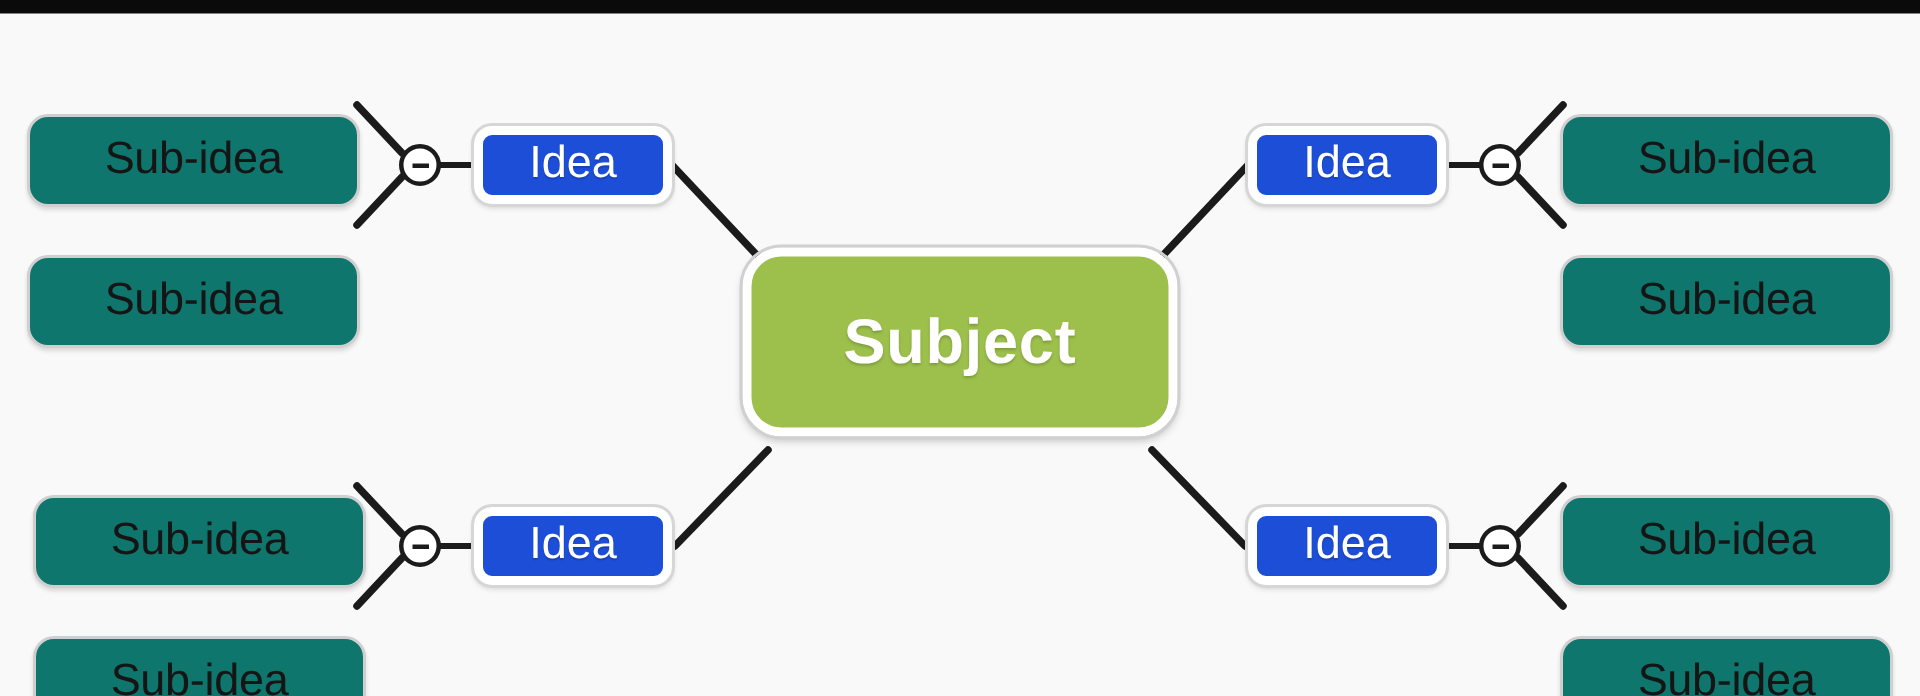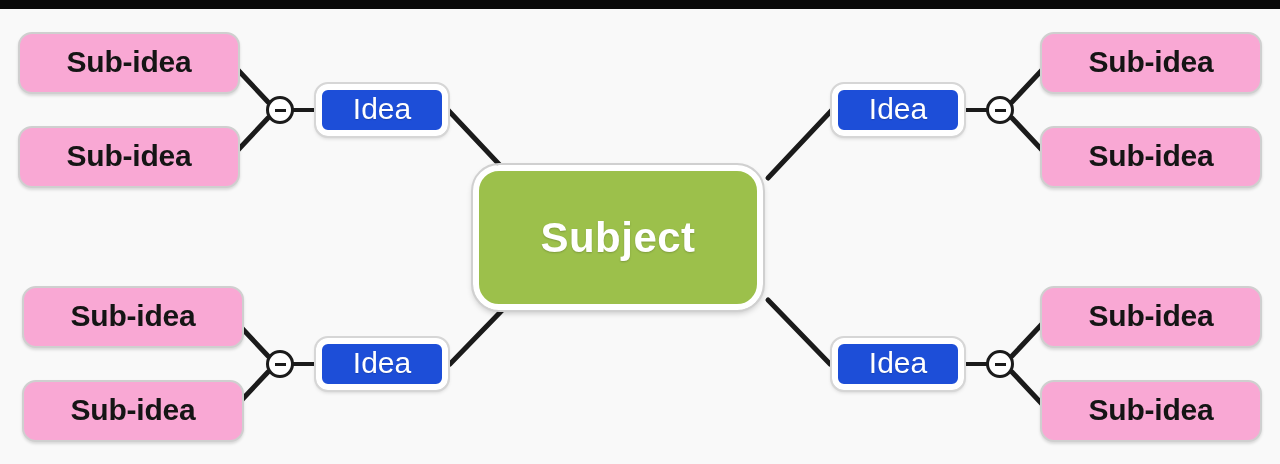--- a/index.html
+++ b/index.html
@@ -32,28 +32,29 @@
   }
   .node {
     position: absolute;
     box-sizing: border-box;
     display: flex;
     align-items: center;
     justify-content: center;
   }
   
   .subidea {
-    background: #f9a8d4;
+    background: #0f766e;
     border: 2px solid #cfcfcf;
     border-radius: 14px;
     box-shadow: 0 2px 3px rgba(0,0,0,0.13);
     color: #151515;
     font-size: 30px;
-    font-weight: 700;
+    font-weight: 400;
     letter-spacing: -0.2px;
+    margin-top: 44px;
   }
   .subidea span { padding-bottom: 2px; }
   
   .idea {
     background: #1d4ed8;
     border: 6px solid #ffffff;
     border-radius: 12px;
     outline: 2px solid #d6d6d6;
     box-shadow: 0 2px 4px rgba(0,0,0,0.20);
     color: #ffffff;
@@ -127,21 +128,21 @@
       <line x1="268" y1="356" x2="238" y2="324"></line>
       <line x1="268" y1="372" x2="238" y2="404"></line>
 
       <line x1="768" y1="300" x2="830" y2="364"></line>
       <line x1="958" y1="364" x2="988" y2="364" stroke-width="4"></line>
       <line x1="1012" y1="356" x2="1042" y2="324"></line>
       <line x1="1012" y1="372" x2="1042" y2="404"></line>
     </g>
   </svg>
 
-  <div class="node" id="subject-node" style="left:473px; top:165px; width:290px; height:145px;">
+  <div class="node" id="subject-node" style="left:495px; top:165px; width:290px; height:126px;">
     <span>Subject</span>
   </div>
 
   <div class="node subidea" style="left:18px; top:32px; width:222px; height:62px;">
     <span>Sub-idea</span>
   </div>
   <div class="node subidea" style="left:18px; top:126px; width:222px; height:62px;">
     <span>Sub-idea</span>
   </div>
   <div class="collapse-toggle" style="left:266px; top:96px;">

